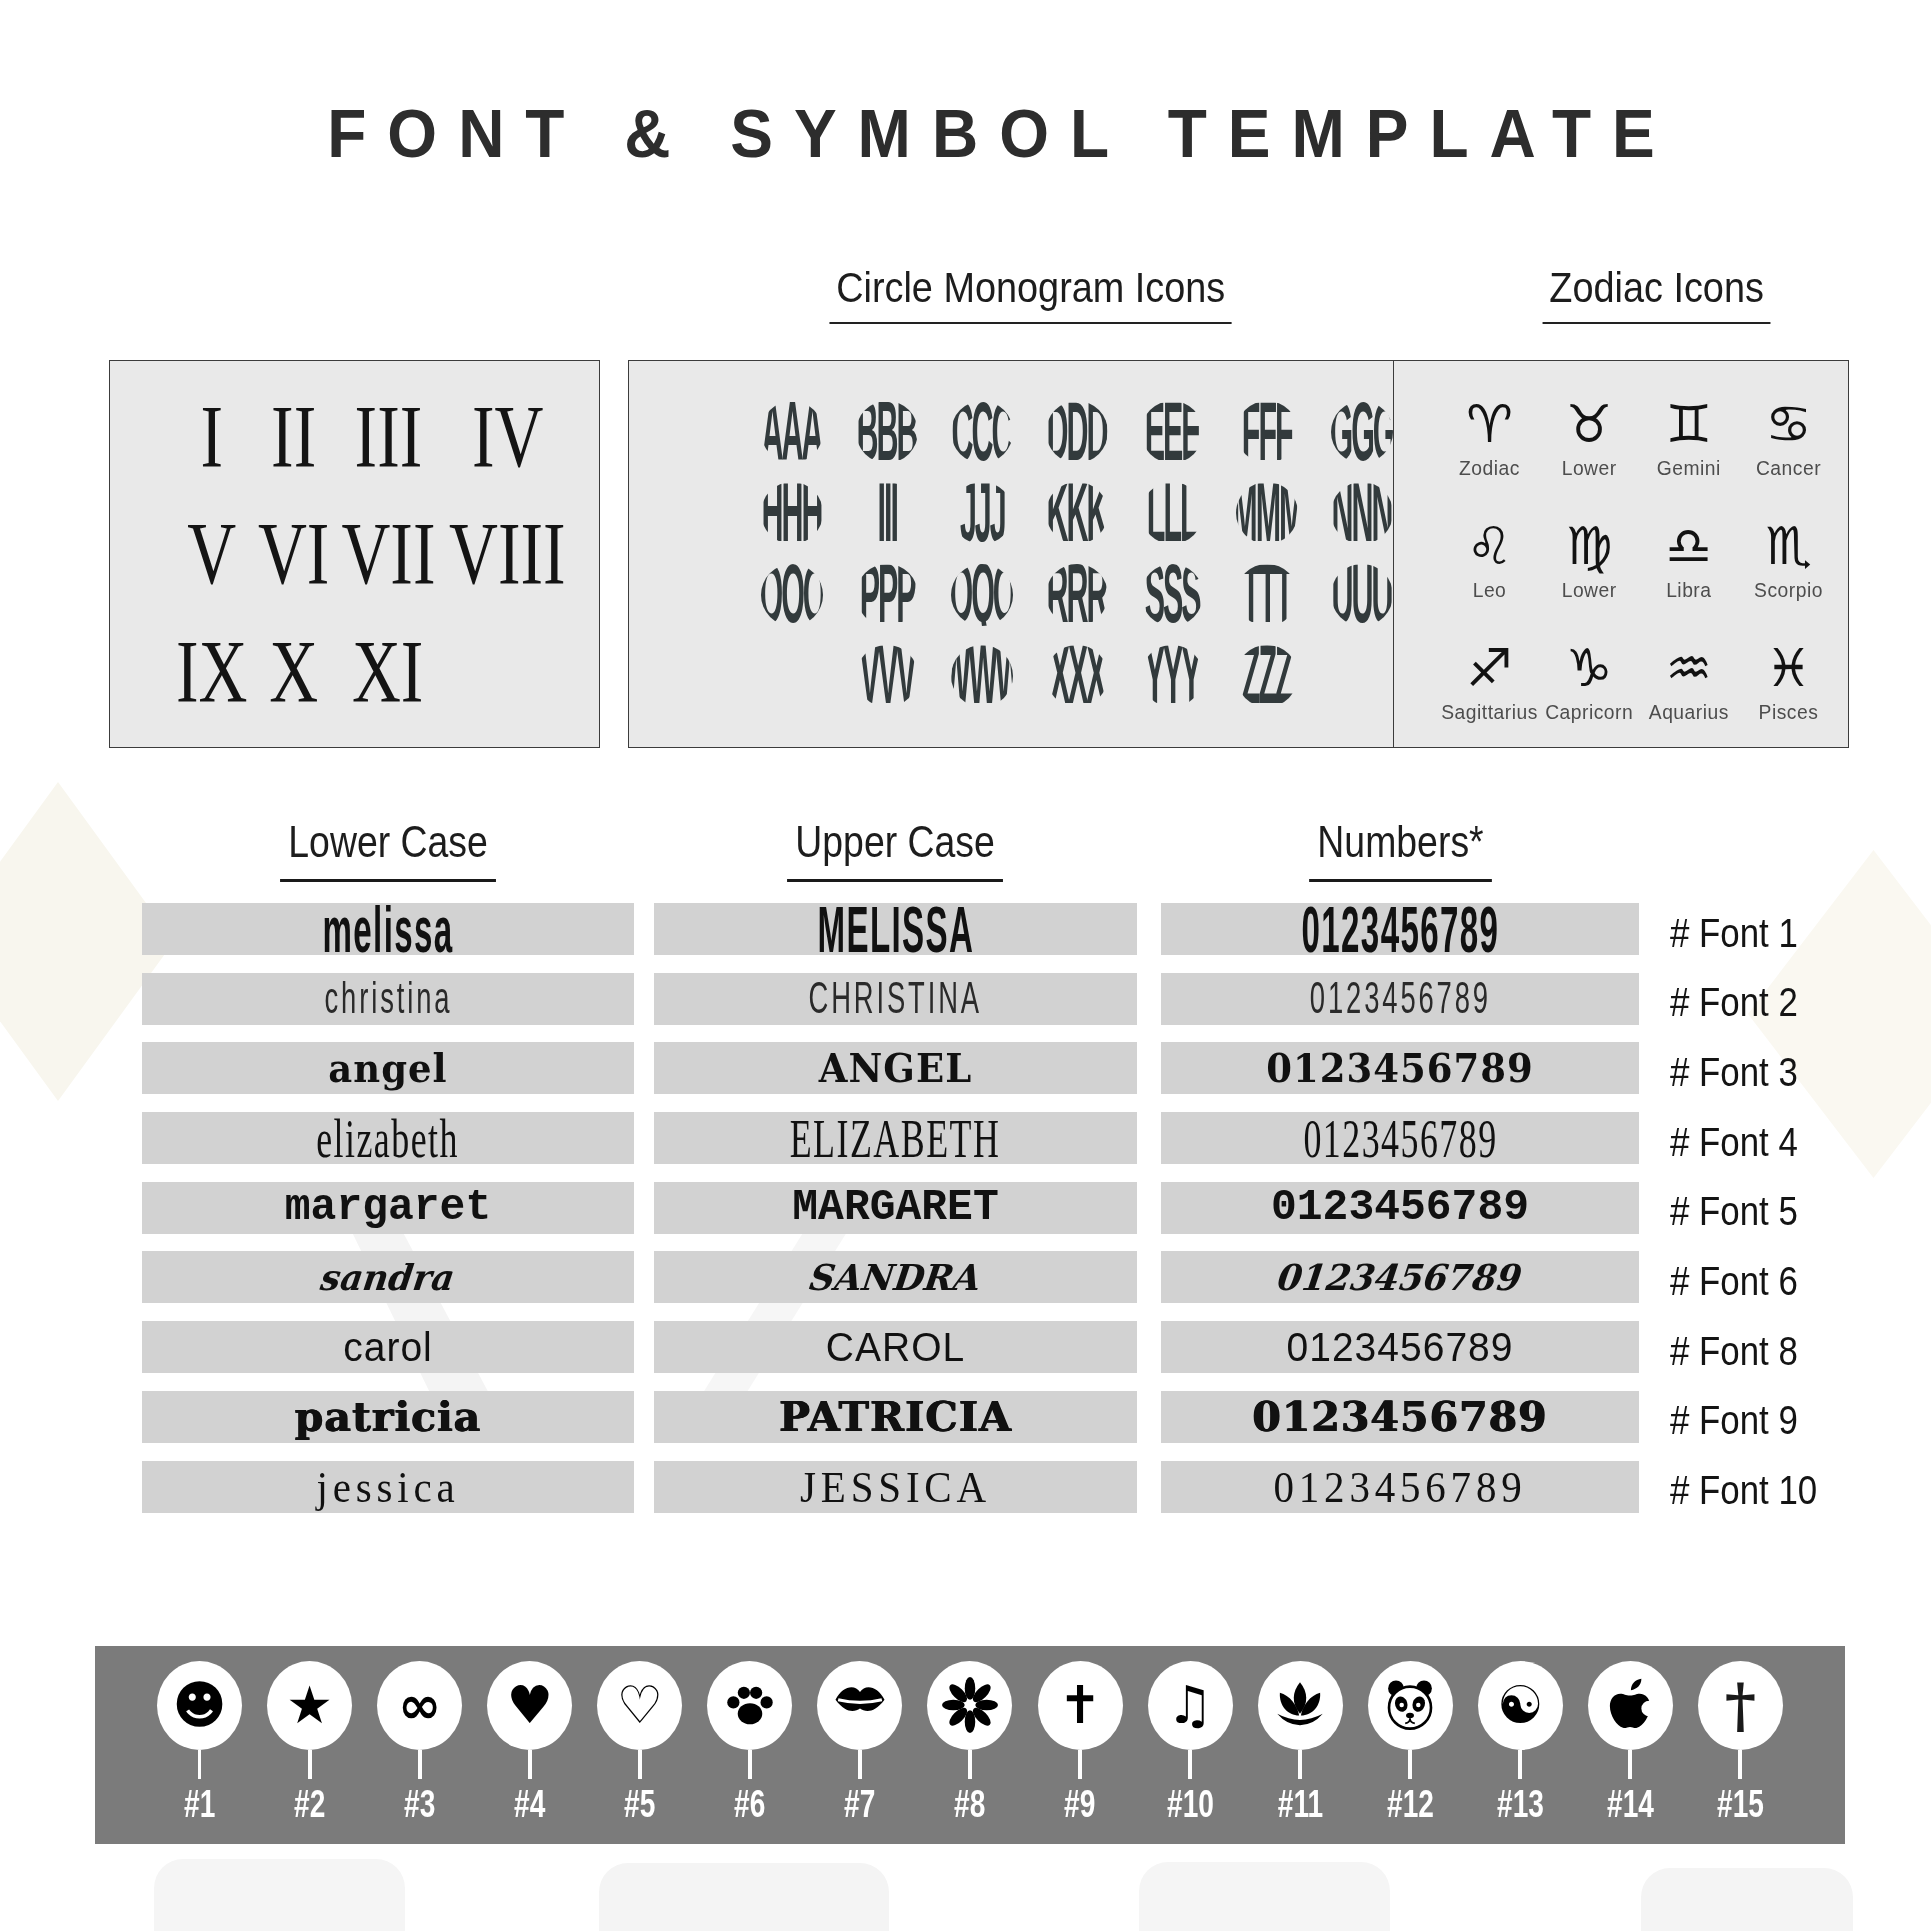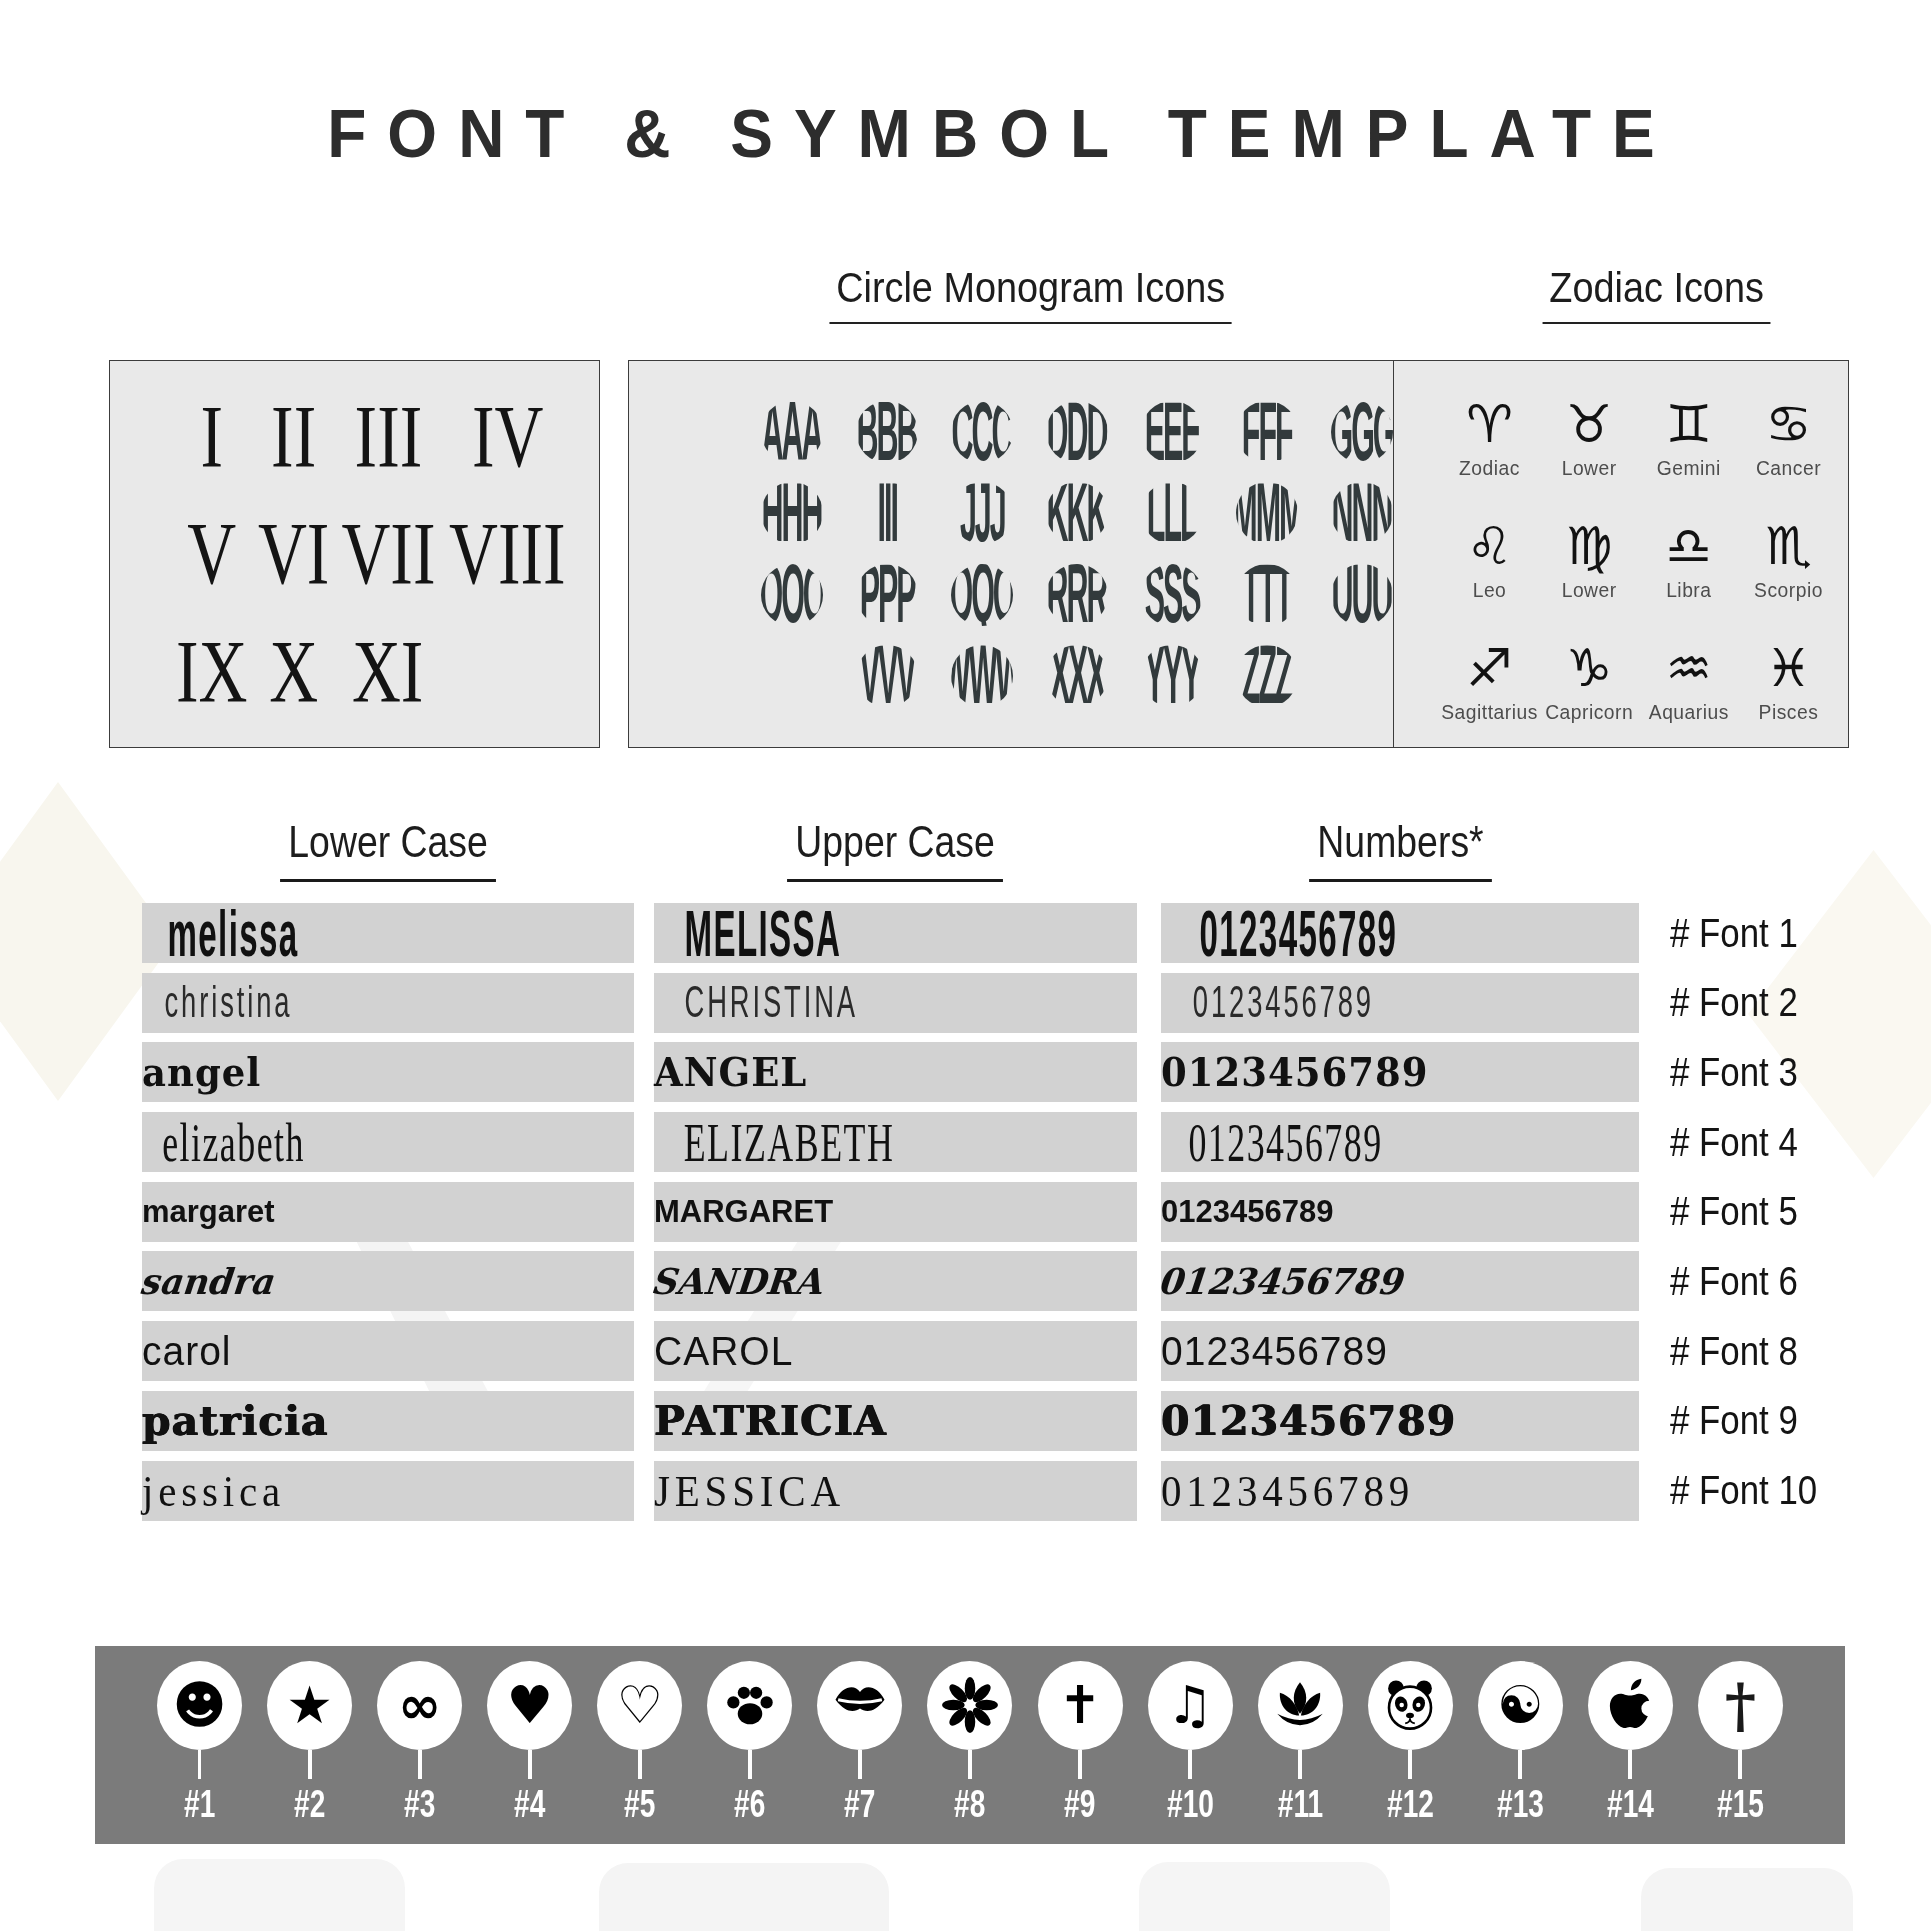--- a/index.html
+++ b/index.html
@@ -61,33 +61,33 @@
   
   .col-head{position:absolute;top:817px;text-align:center;}
   .col-head span{display:inline-block;font-size:44px;font-weight:500;color:#1d1d1d;
                  padding:0 9.7px 11.6px 9.7px;border-bottom:3.9px solid #1a1a1a;transform:scaleX(0.85);}
   .ch1{left:106px;width:492px;}
   .ch2{left:618px;width:483px;}
   .ch3{left:1125px;width:478px;}
 
   .font-rows{position:absolute;top:903px;left:0;width:1931px;}
   .font-row{position:relative;height:60px;margin-bottom:9.7px;}
-  .bar{position:absolute;top:0;height:60px;background:#d2d2d2;display:flex;align-items:center;overflow:visible;}
+  .bar{position:absolute;top:0;height:52px;background:#d2d2d2;display:flex;align-items:center;justify-content:center;overflow:visible;}
   .bar1{left:106px;width:492px;}
   .bar2{left:618px;width:483px;}
   .bar3{left:1125px;width:478px;}
   .font-label{position:absolute;left:1634px;top:0;height:60px;display:flex;align-items:center;}
   .font-label span{display:inline-block;font-size:41px;color:#141414;transform:scaleX(0.85);transform-origin:left center;white-space:nowrap;}
 
   .tx{display:inline-block;white-space:nowrap;}
   .f1 .tx{font-family:"Liberation Sans",sans-serif;font-weight:bold;font-size:46px;letter-spacing:1.9px;transform:scale(0.72,1.42);}
   .f2 .tx{font-family:"Liberation Sans",sans-serif;font-size:37px;letter-spacing:3.9px;color:#2a2a2a;transform:scale(0.74,1.18);}
   .f3 .tx{font-family:"DejaVu Serif",serif;font-weight:bold;font-size:37px;letter-spacing:1px;transform:scaleY(1.05);}
   .f4 .tx{font-family:"Liberation Serif",serif;font-size:46px;letter-spacing:1.9px;transform:scale(0.78,1.2);}
-  .f5 .tx{font-family:Liberation Sans, sans-serif;font-weight:bold;font-size:31px;transform:scaleY(1.02);}
+  .f5 .tx{font-family:Liberation Mono, monospace;font-weight:bold;font-size:43px;transform:scaleY(1.02);}
   .f6 .tx{font-family:"DejaVu Serif",serif;font-style:italic;font-weight:bold;font-size:35px;transform:skewX(-8deg) scaleY(1.02);}
   .f8 .tx{font-family:"Liberation Sans",sans-serif;font-size:39px;letter-spacing:1px;transform:scaleY(1.05);}
   .f9 .tx{font-family:"DejaVu Serif",serif;font-weight:bold;font-size:41px;letter-spacing:1px;
           text-shadow:0.6px 0 0 currentColor,-0.6px 0 0 currentColor;transform:scaleY(1.02);}
   .f10 .tx{font-family:"Liberation Serif",serif;font-size:41px;letter-spacing:4.8px;transform:scaleY(1.08);}
 
   
   .band{position:absolute;left:95px;top:1646px;width:1750px;height:198px;background:#7b7b7b;
         display:flex;justify-content:space-between;padding:0 56px;box-sizing:border-box;}
   .slot{display:flex;flex-direction:column;align-items:center;width:97px;}

